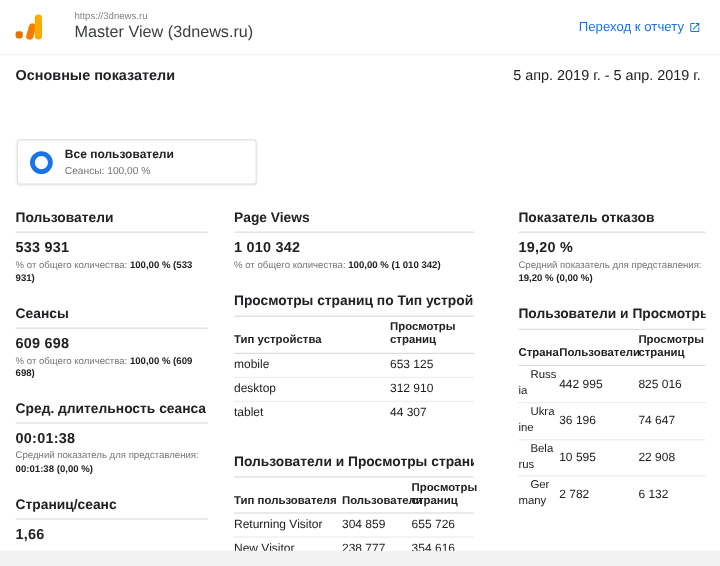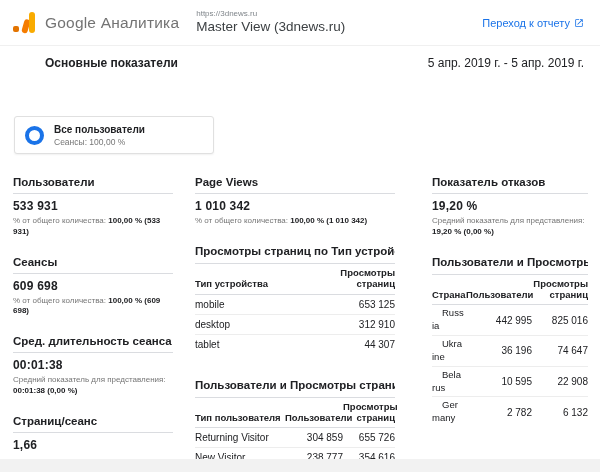--- a/index.html
+++ b/index.html
@@ -15,21 +15,21 @@
   .logo-mid  { position:absolute; left:8px; bottom:0; width:6px; height:14px; background:#f57c00; border-radius:3px; transform:rotate(16deg); transform-origin:bottom center; }
   .logo-tall { position:absolute; right:1px; bottom:0; width:6px; height:21px; background:#f9ab00; border-radius:3px; }
   .brand-text { font-size:15.5px; color:#737373; letter-spacing:.2px; white-space:nowrap; }
   .view-info { margin-left:17px; line-height:1.1; }
   .view-url { font-size:8px; color:#80868b; }
   .view-title { font-size:13.5px; color:#3c4043; margin-top:2px; white-space:nowrap; }
   .report-link { margin-left:auto; display:flex; align-items:center; gap:4px; color:#1a73e8; font-size:11px; font-weight:normal; text-decoration:none; cursor:pointer; white-space:nowrap; }
   .ext-icon { width:10px; height:10px; display:block; }
 
   
-  .subheader { display:flex; justify-content:space-between; align-items:baseline; padding:10px 16px 0 13px;margin-left:32px; }
+  .subheader { display:flex; justify-content:space-between; align-items:baseline; padding:10px 16px 0 13px; }
   .section-title { font-size:12px; font-weight:bold; color:#202124; }
   .date-range { font-size:12px; color:#202124; }
 
   
   .segment-row { margin:46px 0 0 14px; }
   .segment-chip { display:inline-flex; align-items:center; width:200px; height:38px; padding:0 10px; gap:10px;
                   border:1px solid #e0e0e0; border-radius:3px; background:#fff; box-shadow:0 1px 2px rgba(0,0,0,.06); cursor:pointer; }
   .donut { width:19px; height:19px; border:4px solid #1a73e8; border-radius:50%; flex:0 0 auto; }
   .segment-name { font-size:10px; font-weight:bold; color:#202124; line-height:1.2; }
   .segment-detail { font-size:8.5px; color:#757575; margin-top:1px; }
@@ -44,42 +44,41 @@
   .metric-label { font-size:11.5px; font-weight:bold; color:#202124; padding-bottom:5px; border-bottom:1px solid #dadce0; white-space:nowrap; overflow:hidden; }
   .metric-value { font-size:12px; font-weight:bold; color:#202124; margin-top:5px; letter-spacing:.2px; }
   .metric-caption { font-size:8px; color:#757575; margin-top:3px; line-height:1.35; }
   .metric-caption b { color:#202124; }
 
   .tblock { margin-bottom:25px; }
   .tblock-title { font-size:11.5px; font-weight:bold; color:#202124; padding-bottom:6px; border-bottom:1px solid #dadce0; white-space:nowrap; overflow:hidden; }
   .thead { display:grid; align-items:end; padding:4px 0 4px; border-bottom:1px solid #dadce0; font-size:9.5px; font-weight:bold; color:#202124; line-height:1.15; }
   .trow  { display:grid; align-items:center; padding:4px 0; border-bottom:1px solid #ededed; font-size:10px; color:#202124; }
   .trow:last-child { border-bottom:none; }
-  .right { text-align:right; }
+  .right { text-align:left; }
   .g-dev  { grid-template-columns:1fr 70px; }
   .g-user { grid-template-columns:90px 58px 52px; }
   .g-geo  { grid-template-columns:34px 66px 56px; }
   .geo-row { padding:2px 0; min-height:28px; }
   .country { font-size:9.5px; text-indent:10px; word-break:break-all; line-height:1.35; padding-right:2px; }
 
   .footer-band { position:absolute; left:0; right:0; bottom:0; height:13px; background:#f2f2f2; }
 </style>
 </head>
 <body>
 
 <div class="page">
 
   <header class="app-header">
     <div class="brand">
       <span class="logo-mark">
         <span class="logo-dot"></span>
         <span class="logo-mid"></span>
         <span class="logo-tall"></span>
       </span>
-      <span class="brand-text">Google Аналитика</span>
     </div>
     <div class="view-info">
       <div class="view-url">https://3dnews.ru</div>
       <div class="view-title">Master View (3dnews.ru)</div>
     </div>
     <a class="report-link">
       <span>Переход к отчету</span>
       <svg class="ext-icon" viewBox="0 0 24 24" fill="#1a73e8">
         <path d="M19 19H5V5h7V3H5a2 2 0 0 0-2 2v14a2 2 0 0 0 2 2h14c1.1 0 2-.9 2-2v-7h-2v7zM14 3v2h3.59l-9.83 9.83 1.41 1.41L19 6.41V10h2V3h-7z"></path>
       </svg>

